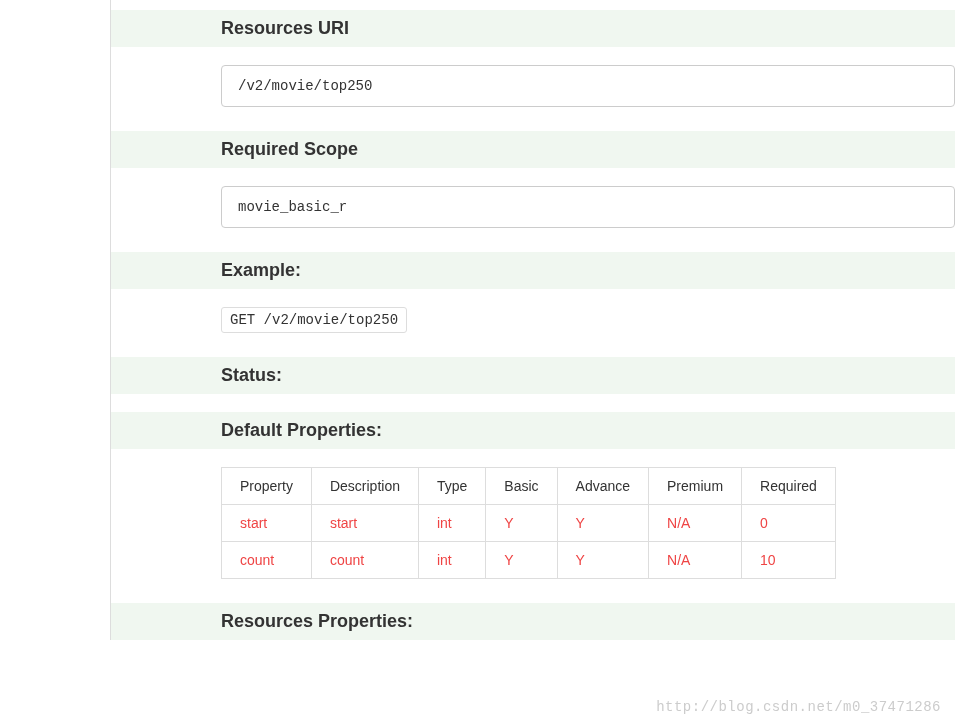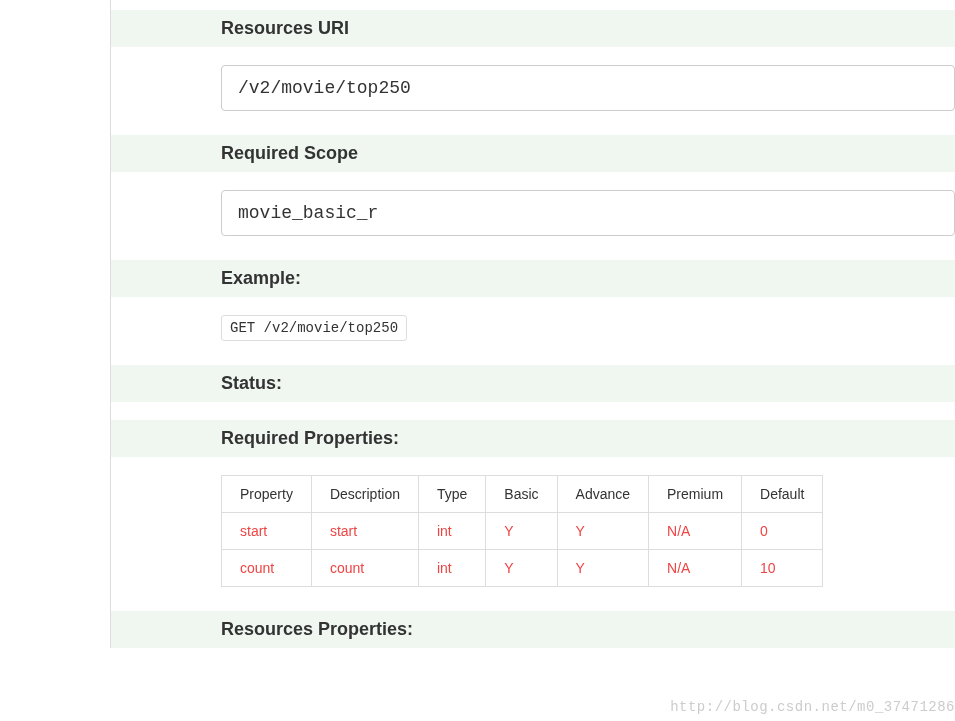--- a/index.html
+++ b/index.html
@@ -27,21 +27,21 @@
       font-weight: bold;
       color: #333;
       background: #f0f7f0;
       padding: 8px 0 8px 0;
       margin-bottom: 18px;
       margin-left: -110px;
       padding-left: 110px;
     }
     .code-block {
       font-family: "Courier New", Courier, monospace;
-      font-size: 18px;
+      font-size: 14px;
       color: #333;
       border: 1px solid #ccc;
       border-radius: 4px;
       padding: 12px 16px;
       margin-bottom: 24px;
       background: #fff;
     }
     .inline-code {
       font-family: "Courier New", Courier, monospace;
       font-size: 14px;
@@ -67,21 +67,21 @@
     th {
       font-weight: normal;
       color: #333;
     }
     td {
       color: #ef4444;
     }
     .watermark {
       position: absolute;
       bottom: 6px;
-      right: 0;
+      right: 14px;
       font-family: "Courier New", Courier, monospace;
       font-size: 14px;
       color: #ccc;
       letter-spacing: 0.5px;
     }
   </style>
 </head>
 <body>
 
 <div class="container">
@@ -90,31 +90,31 @@
   <div class="code-block">/v2/movie/top250</div>
 
   <h2 class="section-heading">Required Scope</h2>
   <div class="code-block">movie_basic_r</div>
 
   <h2 class="section-heading">Example:</h2>
   <div class="inline-code">GET /v2/movie/top250</div>
 
   <h2 class="section-heading">Status:</h2>
 
-  <h2 class="section-heading">Required Properties:</h2>
+  <h2 class="section-heading">Default Properties:</h2>
   <table>
     <thead>
       <tr>
         <th>Property</th>
         <th>Description</th>
         <th>Type</th>
         <th>Basic</th>
         <th>Advance</th>
         <th>Premium</th>
-        <th>Default</th>
+        <th>Required</th>
       </tr>
     </thead>
     <tbody>
       <tr>
         <td>start</td>
         <td>start</td>
         <td>int</td>
         <td>Y</td>
         <td>Y</td>
         <td>N/A</td>

